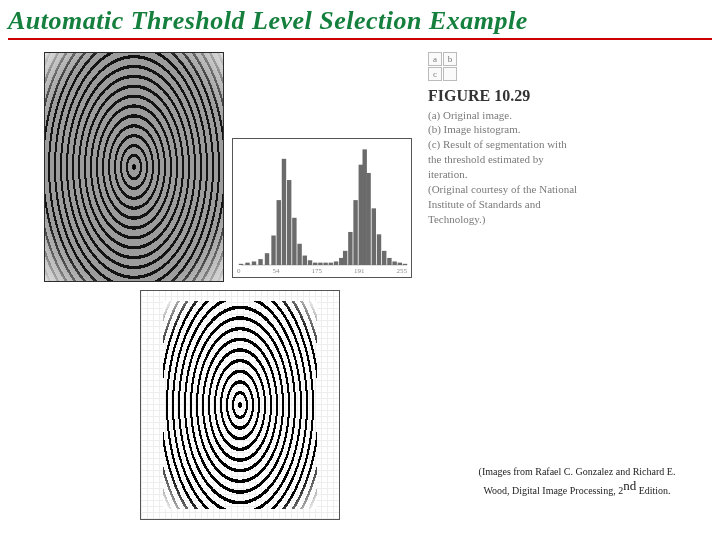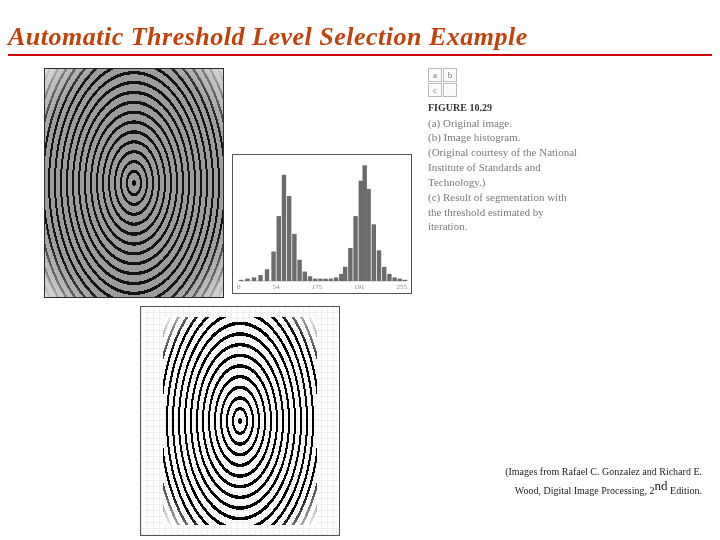--- a/index.html
+++ b/index.html
@@ -8,24 +8,23 @@
     height: 540px;
     background: #ffffff;
     font-family: "Times New Roman", Times, serif;
     position: relative;
     overflow: hidden;
   }
   .slide-title {
     font-size: 26px;
     font-weight: bold;
     font-style: italic;
-    color: #c2410c;
+    color: #15803d;
     padding: 6px 8px 2px 8px;
     letter-spacing: 0.5px;
-    margin-top: 16px;
   }
   .rule {
     height: 2px;
     background: #cc0000;
     margin: 0 8px 6px 8px;
   }
   .content {
     position: relative;
     width: 100%;
     height: 460px;
@@ -96,30 +95,30 @@
     grid-template-rows: 14px 14px;
     gap: 1px;
     margin-bottom: 4px;
   }
   .cap-cell {
     border: 1px solid #bbb;
     font-size: 9px;
     display:flex; align-items:center; justify-content:center;
     color:#777; background:#fafafa;
   }
-  .cap-title { font-weight: bold; color:#333; margin-bottom:1px; font-size:10px;}
+  .cap-title { font-weight: bold; color:#333; margin-bottom:1px; font-size:16px;}
   .attribution {
     position: absolute;
     right: 18px;
-    bottom: 24px;
+    bottom: 8px;
     width: 250px;
     font-size: 10px;
     color: #222;
     line-height: 1.25;
-    text-align: right;
+    text-align: center;
   }
   .attribution .sup { font-size: 13px; vertical-align: super; }
   .axis-ticks {
     position:absolute; left:0; right:0; bottom:2px;
     display:flex; justify-content:space-between;
     font-size:7px; color:#888; padding:0 4px;
   }
 </style>
 </head>
 <body>
@@ -183,22 +182,22 @@
   <div class="caption-block">
     <div class="cap-grid">
       <div class="cap-cell">a</div>
       <div class="cap-cell">b</div>
       <div class="cap-cell">c</div>
       <div class="cap-cell"></div>
     </div>
     <div class="cap-title">FIGURE 10.29</div>
     <div>(a) Original image.</div>
     <div>(b) Image histogram.</div>
+    <div>(c) Result of segmentation with the threshold estimated by iteration.</div>
     <div>(Original courtesy of the National Institute of Standards and Technology.)</div>
-    <div>(c) Result of segmentation with the threshold estimated by iteration.</div>
   </div>
 
   <div class="attribution">
     <span>(Images from Rafael C. Gonzalez and Richard E.</span><br>
     <span>Wood, Digital Image Processing, 2</span><span class="sup">nd</span><span> Edition.</span>
   </div>
 
 </div>
 
 </body></html>

